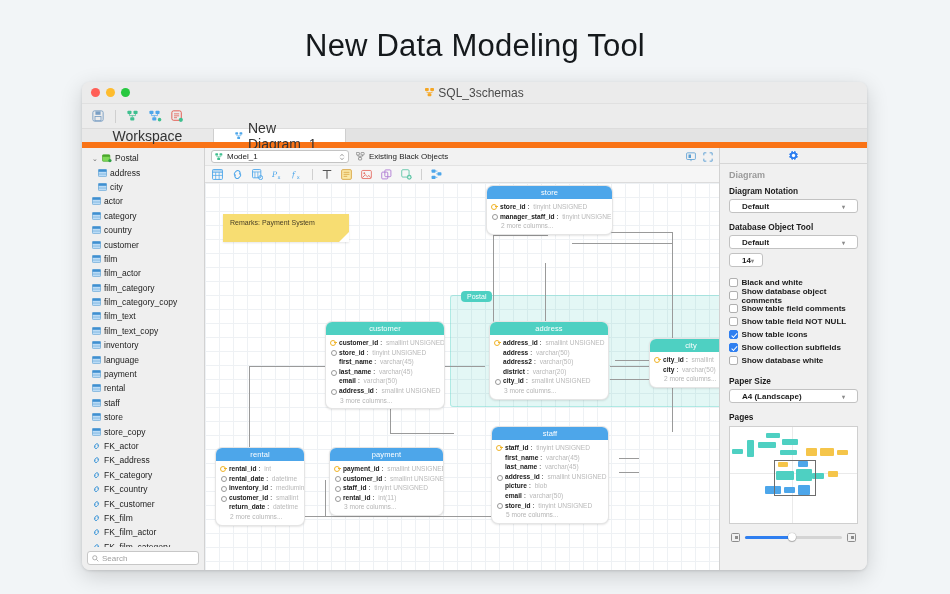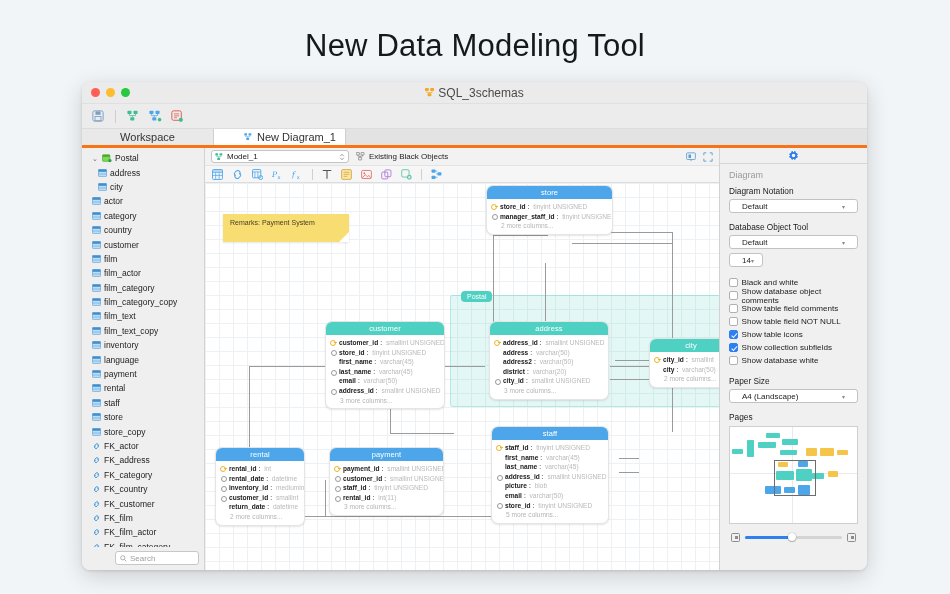--- a/index.html
+++ b/index.html
@@ -49,22 +49,22 @@
   .toolbar-main {
     height:25px; background:#ececec; display:flex; align-items:center;
     padding-left:10px; gap:9px; flex:0 0 auto;
     border-bottom:1px solid #dcdcdc;
   }
   .tb-sep { width:1px; height:13px; background:#cfcfcf; margin:0 2px; }
 
   
   .tabrow {
     height:19px; background:#e3e3e3; display:flex; flex:0 0 auto;
-    border-bottom:3px solid #f97316;
-    font-size:11px; color:#333;
+    border-bottom:6px solid #f97316;
+    font-size:14px; color:#333;
   }
   .tab {
     width:132px; display:flex; align-items:center; justify-content:center;
     gap:4px; border-right:1px solid #cfcfcf; background:#e9e9e9;
     height:100%;
   }
   .tab.active { background:#ffffff;padding-left:21px; }
   .tab-fill { flex:1; background:#e3e3e3; }
 
   
@@ -80,21 +80,21 @@
     height:14.4px; display:flex; align-items:center; gap:3px;
     font-size:8.5px; color:#1c1c1c; padding-left:4px; white-space:nowrap;
   }
   .tnode.ind1 { padding-left:16px; }
   .tnode.ind0 { padding-left:10px; }
   .caret { width:7px; font-size:7px; color:#6b6b6b; line-height:1; }
   .search-wrap { padding:4px 5px 5px 5px; }
   .search-box {
     height:14px; background:#fff; border:1px solid #c7c7c7; border-radius:3px;
     display:flex; align-items:center; gap:3px; padding:0 4px;
-    font-size:8px; color:#a0a0a0;margin-left:28px;
+    font-size:8px; color:#a0a0a0;
   }
 
   
   .center { flex:1; display:flex; flex-direction:column; min-width:0; background:#fff; }
   .dtoolbar1 {
     height:18px; background:#f2f2f2; display:flex; align-items:center;
     padding:0 6px; gap:7px; border-bottom:1px solid #e3e3e3; flex:0 0 auto;
   }
   .model-select {
     height:13px; min-width:138px; background:#fff; border:1px solid #c4c4c4;
@@ -178,21 +178,21 @@
 
   
   .rightpanel {
     width:148px; background:#f0f0f0; border-left:1px solid #d2d2d2;
     display:flex; flex-direction:column; min-height:0;
   }
   .rp-tabbar {
     height:16px; display:flex; align-items:center; justify-content:center;
     border-bottom:1px solid #d6d6d6; background:#f0f0f0;
   }
-  .rp-content { flex:1; padding:3px 9px 0 9px; overflow:hidden; }
+  .rp-content { flex:1; padding:3px 9px 0 9px; overflow:hidden;font-weight:bold; }
   .rp-section { font-size:9px; color:#9a9a9a; margin:3px 0 6px 0; }
   .rp-label { font-size:8.3px; color:#1b1b1b; margin:0 0 3px 0; }
   .rp-select {
     height:14px; background:#fff; border:1px solid #c2c2c2; border-radius:3px;
     display:flex; align-items:center; padding:0 12px; font-size:8px; color:#1b1b1b;
     margin-bottom:9px;
   }
   .rp-select.small { width:34px; }
   .rp-select .sv { flex:1; }
   .rp-select .chev { color:#8b8b8b; font-size:6px; }

